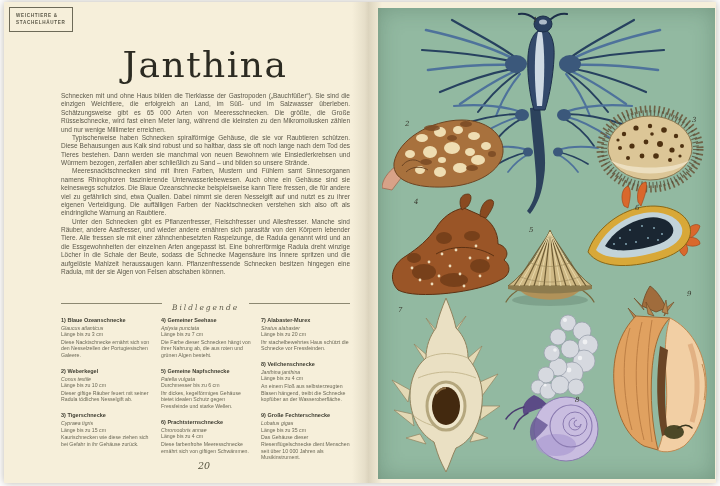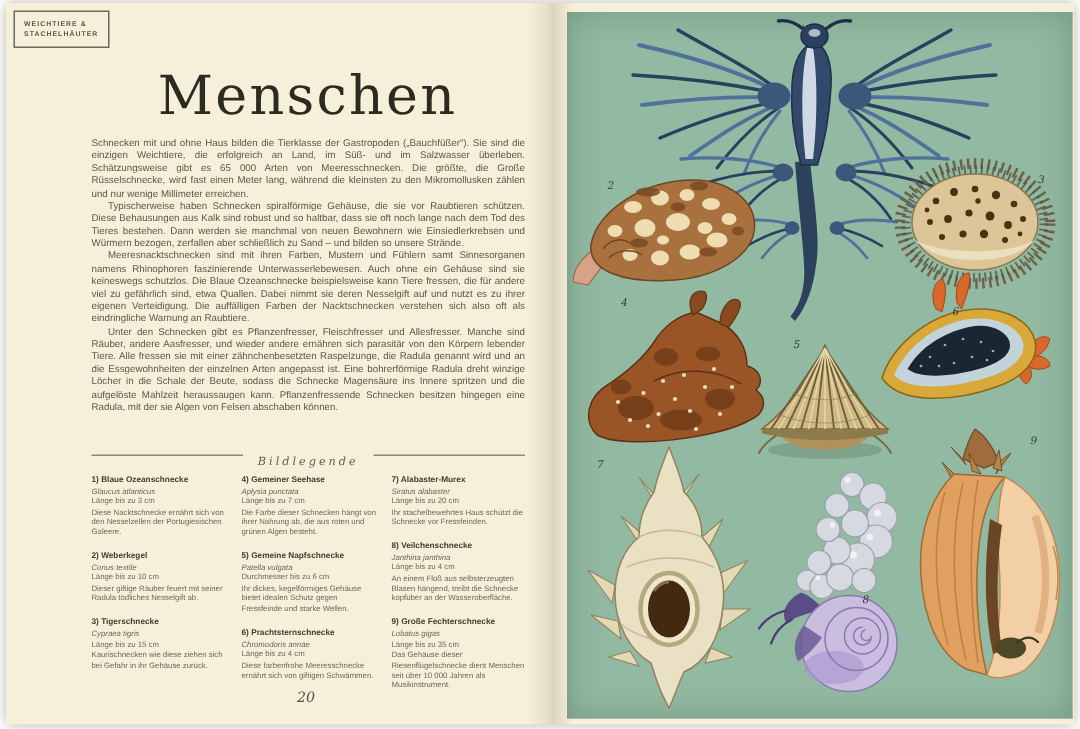--- a/index.html
+++ b/index.html
@@ -77,21 +77,21 @@
 </head>
 <body>
 
 <div class="spread">
 
   <div class="corner-tab">
     <div>WEICHTIERE &amp;</div>
     <div>STACHELHÄUTER</div>
   </div>
 
-  <h1 class="page-title" style="margin:0;font-weight:normal;">Menschen</h1>
+  <h1 class="page-title" style="margin:0;font-weight:normal;">Janthina</h1>
 
   <div class="bodytext">
     <p>Schnecken mit und ohne Haus bilden die Tierklasse der Gastropoden („Bauchfüßer“). Sie sind die einzigen Weichtiere, die erfolgreich an Land, im Süß- und im Salzwasser überleben. Schätzungsweise gibt es 65 000 Arten von Meeresschnecken. Die größte, die Große Rüsselschnecke, wird fast einen Meter lang, während die kleinsten zu den Mikromollusken zählen und nur wenige Millimeter erreichen.</p>
     <p>Typischerweise haben Schnecken spiralförmige Gehäuse, die sie vor Raubtieren schützen. Diese Behausungen aus Kalk sind robust und so haltbar, dass sie oft noch lange nach dem Tod des Tieres bestehen. Dann werden sie manchmal von neuen Bewohnern wie Einsiedlerkrebsen und Würmern bezogen, zerfallen aber schließlich zu Sand – und bilden so unsere Strände.</p>
     <p>Meeresnacktschnecken sind mit ihren Farben, Mustern und Fühlern samt Sinnesorganen namens Rhinophoren faszinierende Unterwasserlebewesen. Auch ohne ein Gehäuse sind sie keineswegs schutzlos. Die Blaue Ozeanschnecke beispielsweise kann Tiere fressen, die für andere viel zu gefährlich sind, etwa Quallen. Dabei nimmt sie deren Nesselgift auf und nutzt es zu ihrer eigenen Verteidigung. Die auffälligen Farben der Nacktschnecken verstehen sich also oft als eindringliche Warnung an Raubtiere.</p>
     <p>Unter den Schnecken gibt es Pflanzenfresser, Fleischfresser und Allesfresser. Manche sind Räuber, andere Aasfresser, und wieder andere ernähren sich parasitär von den Körpern lebender Tiere. Alle fressen sie mit einer zähnchenbesetzten Raspelzunge, die Radula genannt wird und an die Essgewohnheiten der einzelnen Arten angepasst ist. Eine bohrerförmige Radula dreht winzige Löcher in die Schale der Beute, sodass die Schnecke Magensäure ins Innere spritzen und die aufgelöste Mahlzeit heraussaugen kann. Pflanzenfressende Schnecken besitzen hingegen eine Radula, mit der sie Algen von Felsen abschaben können.</p>
   </div>
 
   <div class="legend-divider">
     <span class="rule"></span>

